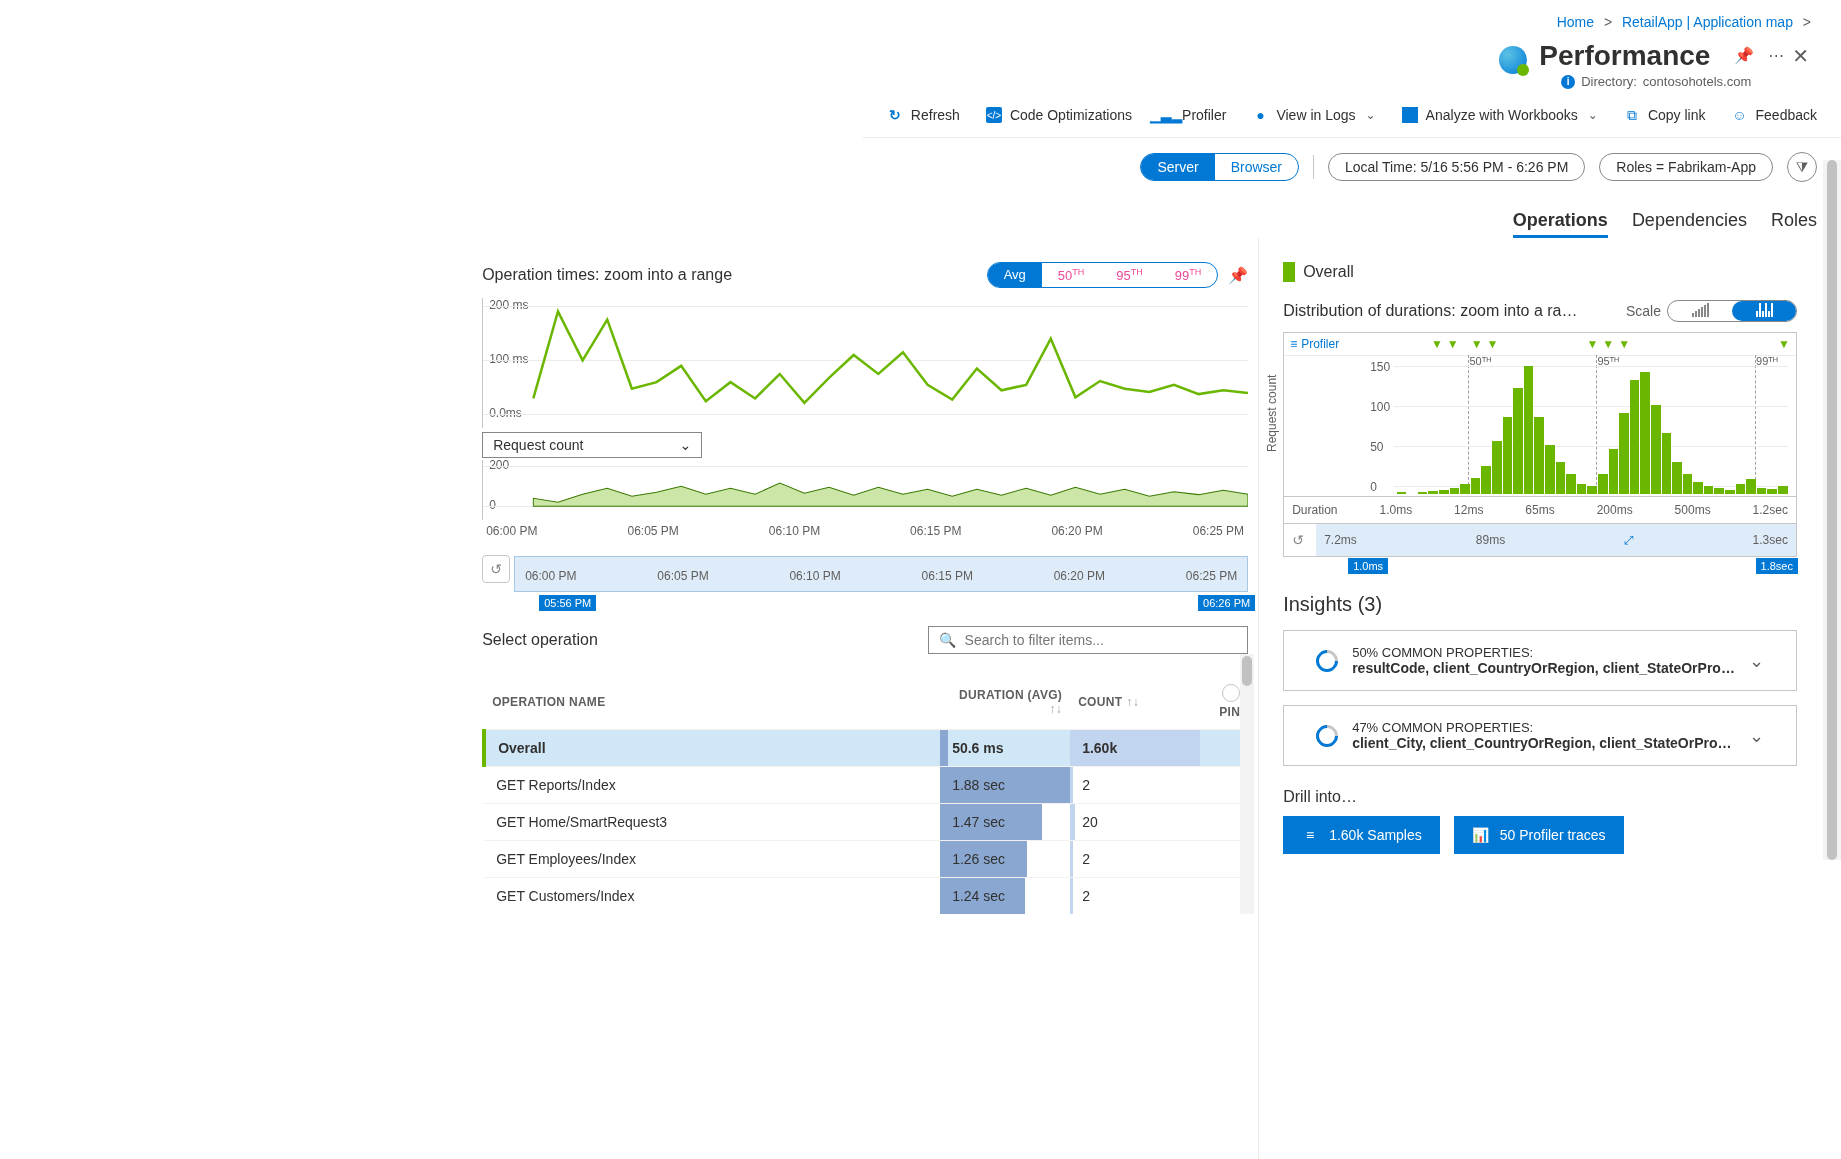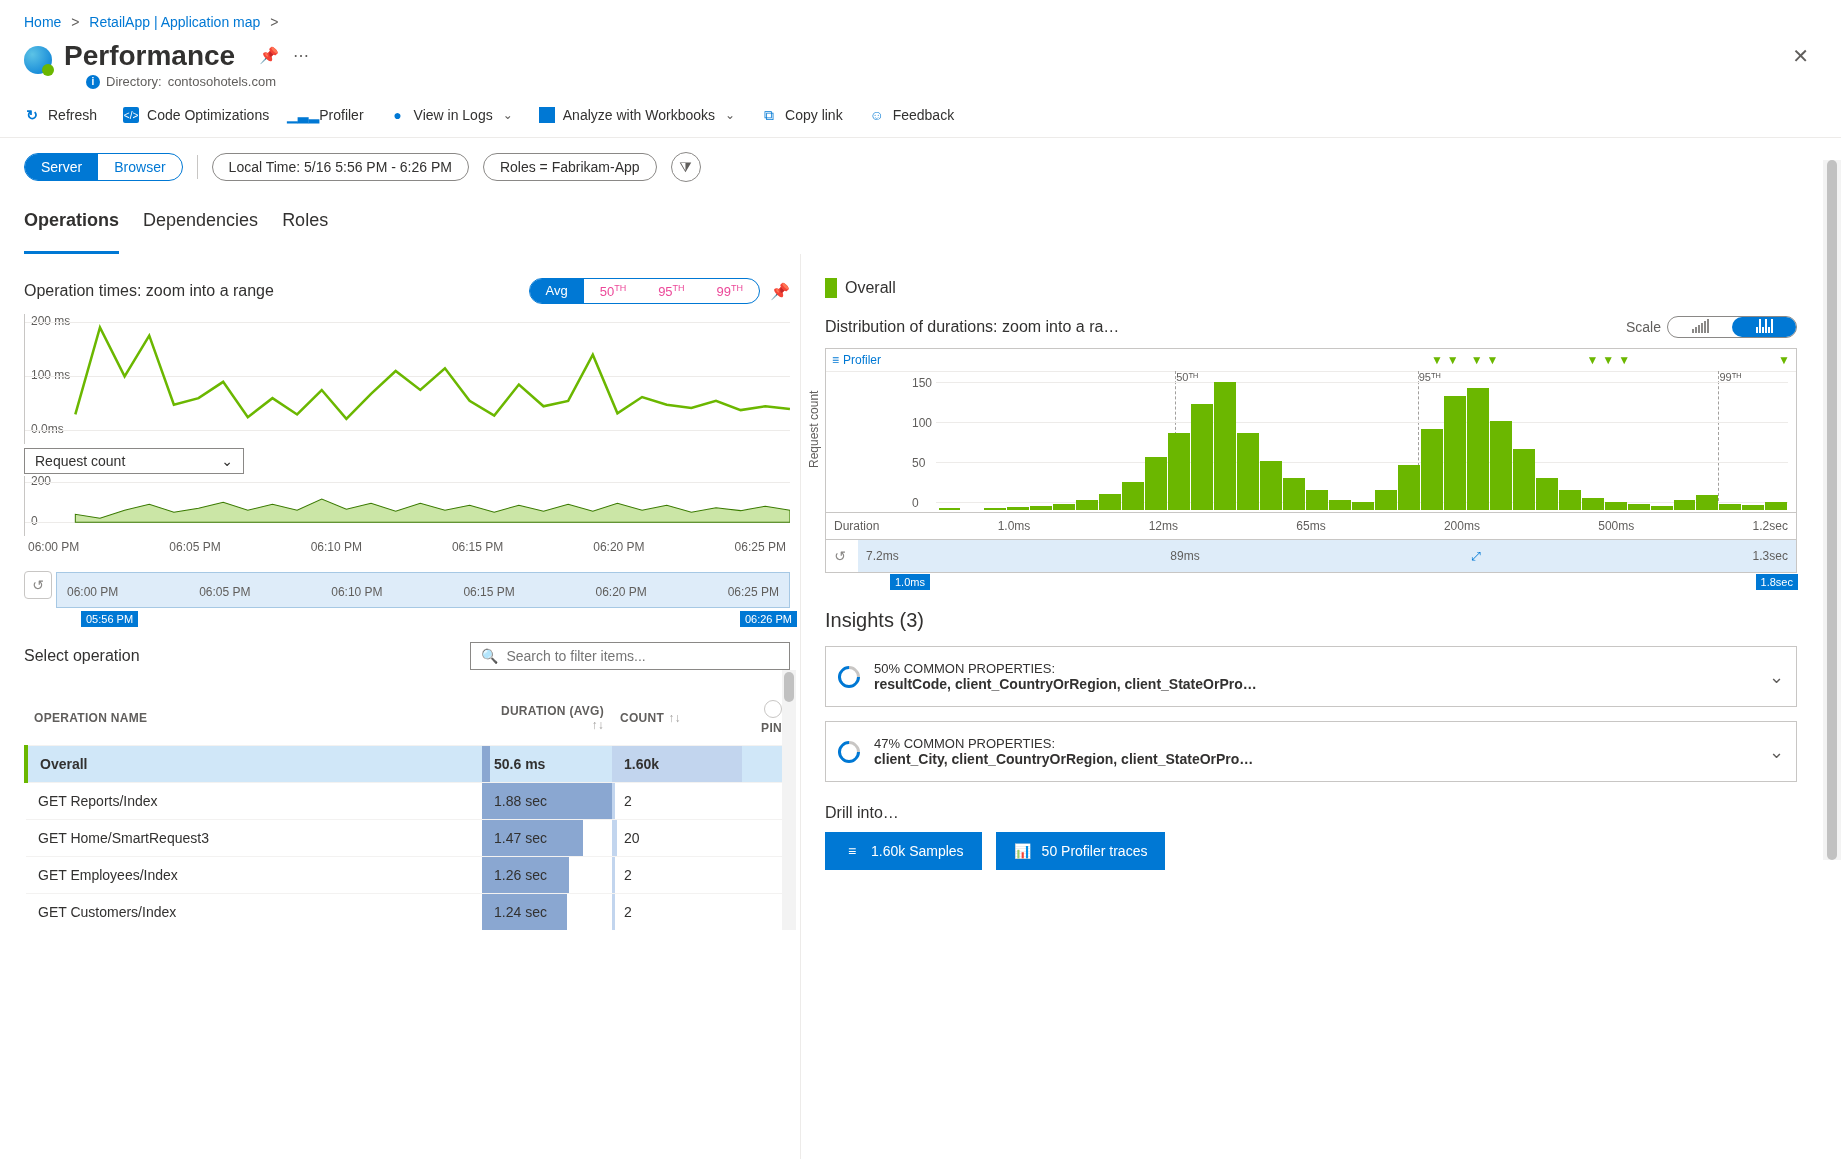--- a/index.html
+++ b/index.html
@@ -1,17 +1,17 @@
 <!DOCTYPE html>
 <html><head>
 <meta charset="utf-8">
 <style>
 * { box-sizing: border-box; margin: 0; padding: 0; font-family: "Segoe UI", -apple-system, sans-serif; }
 body { background: #fff; color: #323130; font-size: 14px; overflow: hidden; }
-.page { display: flex; flex-direction: column; height: 1159px; width: 1841px; position: relative; }
+.page { display: flex; flex-direction: column; height: 1159px; width: 1841px; position: relative; align-items: flex-end; }
 .scrollbar-indicator { position: absolute; right: 0; top: 160px; width: 18px; height: 700px; background: #f3f3f3; }
 .scrollbar-thumb { position:absolute; right:4px; top:160px; width:10px; height:700px; background:#c1c1c1; border-radius:5px; }
 .arrow-up { position:absolute; right:4px; top:160px; color:#666; font-size:12px;}
 
 
 .breadcrumb { padding: 14px 24px 10px; font-size: 14px; }
 .breadcrumb a { color: #0078d4; text-decoration: none; }
 .breadcrumb .sep { color: #605e5c; margin: 0 6px; }
 
 
@@ -43,21 +43,21 @@
 .filters { display: flex; align-items: center; gap: 14px; padding: 14px 24px 0; }
 .pill-group { display: inline-flex; border: 1px solid #0078d4; border-radius: 20px; overflow: hidden; }
 .pill-group .seg { padding: 5px 16px; font-size: 14px; cursor:pointer; color:#0078d4;}
 .pill-group .seg.active { background: #0078d4; color: #fff; }
 .divider-v { width:1px; height:24px; background:#c8c6c4; }
 .pill { border: 1px solid #8a8886; border-radius: 20px; padding: 5px 16px; font-size: 14px; cursor:pointer; }
 .pill-circle { width:30px; height:30px; border:1px solid #8a8886; border-radius:50%; display:inline-flex; align-items:center; justify-content:center; cursor:pointer; color:#605e5c;}
 
 
 .tabs { display:flex; gap:24px; padding: 28px 24px 0; }
-.tab { font-size:18px; padding-bottom:20px; cursor:pointer; color:#323130;}
+.tab { font-size:18px; padding-bottom:4px; cursor:pointer; color:#323130;}
 .tab.active { font-weight:600; border-bottom:3px solid #0078d4;}
 
 
 .split { display:flex; flex:1; overflow:hidden;}
 .left-col { flex: 0 0 800px; padding: 24px 10px 0 24px; display:flex; flex-direction:column;}
 .right-col { flex: 1; padding: 24px 44px 0 24px; border-left:1px solid #edebe9; display:flex; flex-direction:column;}
 
 
 .chart-head { display:flex; align-items:center; justify-content:space-between; margin-bottom:10px;}
 .chart-title { font-size:16px; }
@@ -130,21 +130,21 @@
 .hist-bars{position:absolute; left:72px; right:8px; bottom:2px; height:130px; display:flex; align-items:flex-end;}
 .hist-bars span{flex:1; background:#6bb700; margin:0 0.5px;}
 .hist-xaxis{display:flex; justify-content:space-between; font-size:12px; color:#605e5c; padding:6px 8px 6px 50px; border-top:1px solid #c8c6c4;}
 .hist-brush-row{display:flex; align-items:center; border-top:1px solid #c8c6c4;}
 .hist-brush{flex:1; background:#deecf9; height:32px; display:flex; justify-content:space-between; align-items:center; padding:0 8px; font-size:12px; color:#605e5c; position:relative;}
 .collapse-ic{color:#0078d4; font-size:12px;}
 .hb-handle{position:absolute; bottom:-18px; background:#0078d4; color:#fff; font-size:11px; padding:2px 5px;}
 .hb-left{left:32px;} .hb-right{right:-2px;}
 
 .insights-title{font-size:20px; margin-top:36px;}
-.insight-card{border:1px solid #c8c6c4; padding:14px 12px; margin-top:14px; display:flex; align-items:center; gap:14px;}
+.insight-card{border:1px solid #c8c6c4; padding:14px 32px; margin-top:14px; display:flex; align-items:center; gap:14px;}
 .donut{width:22px; height:22px; border-radius:50%; border:3px solid #0078d4; border-top-color:#c8c6c4; transform:rotate(45deg);}
 .insight-text{flex:1;}
 .insight-head{font-size:13px; color:#323130;}
 .insight-body{font-size:14px; font-weight:600; white-space:nowrap; overflow:hidden; text-overflow:ellipsis;}
 .expand-chev{color:#605e5c; font-size:18px; cursor:pointer;}
 
 .drill-title{font-size:16px; margin-top:22px;}
 .drill-btns{display:flex; gap:14px; margin-top:10px;}
 .drill-btn{background:#0078d4; color:#fff; padding:10px 18px; display:inline-flex; align-items:center; gap:10px; font-size:14px; cursor:pointer;}
 .drill-ic{width:18px; height:18px; display:inline-flex; align-items:center; justify-content:center;}

